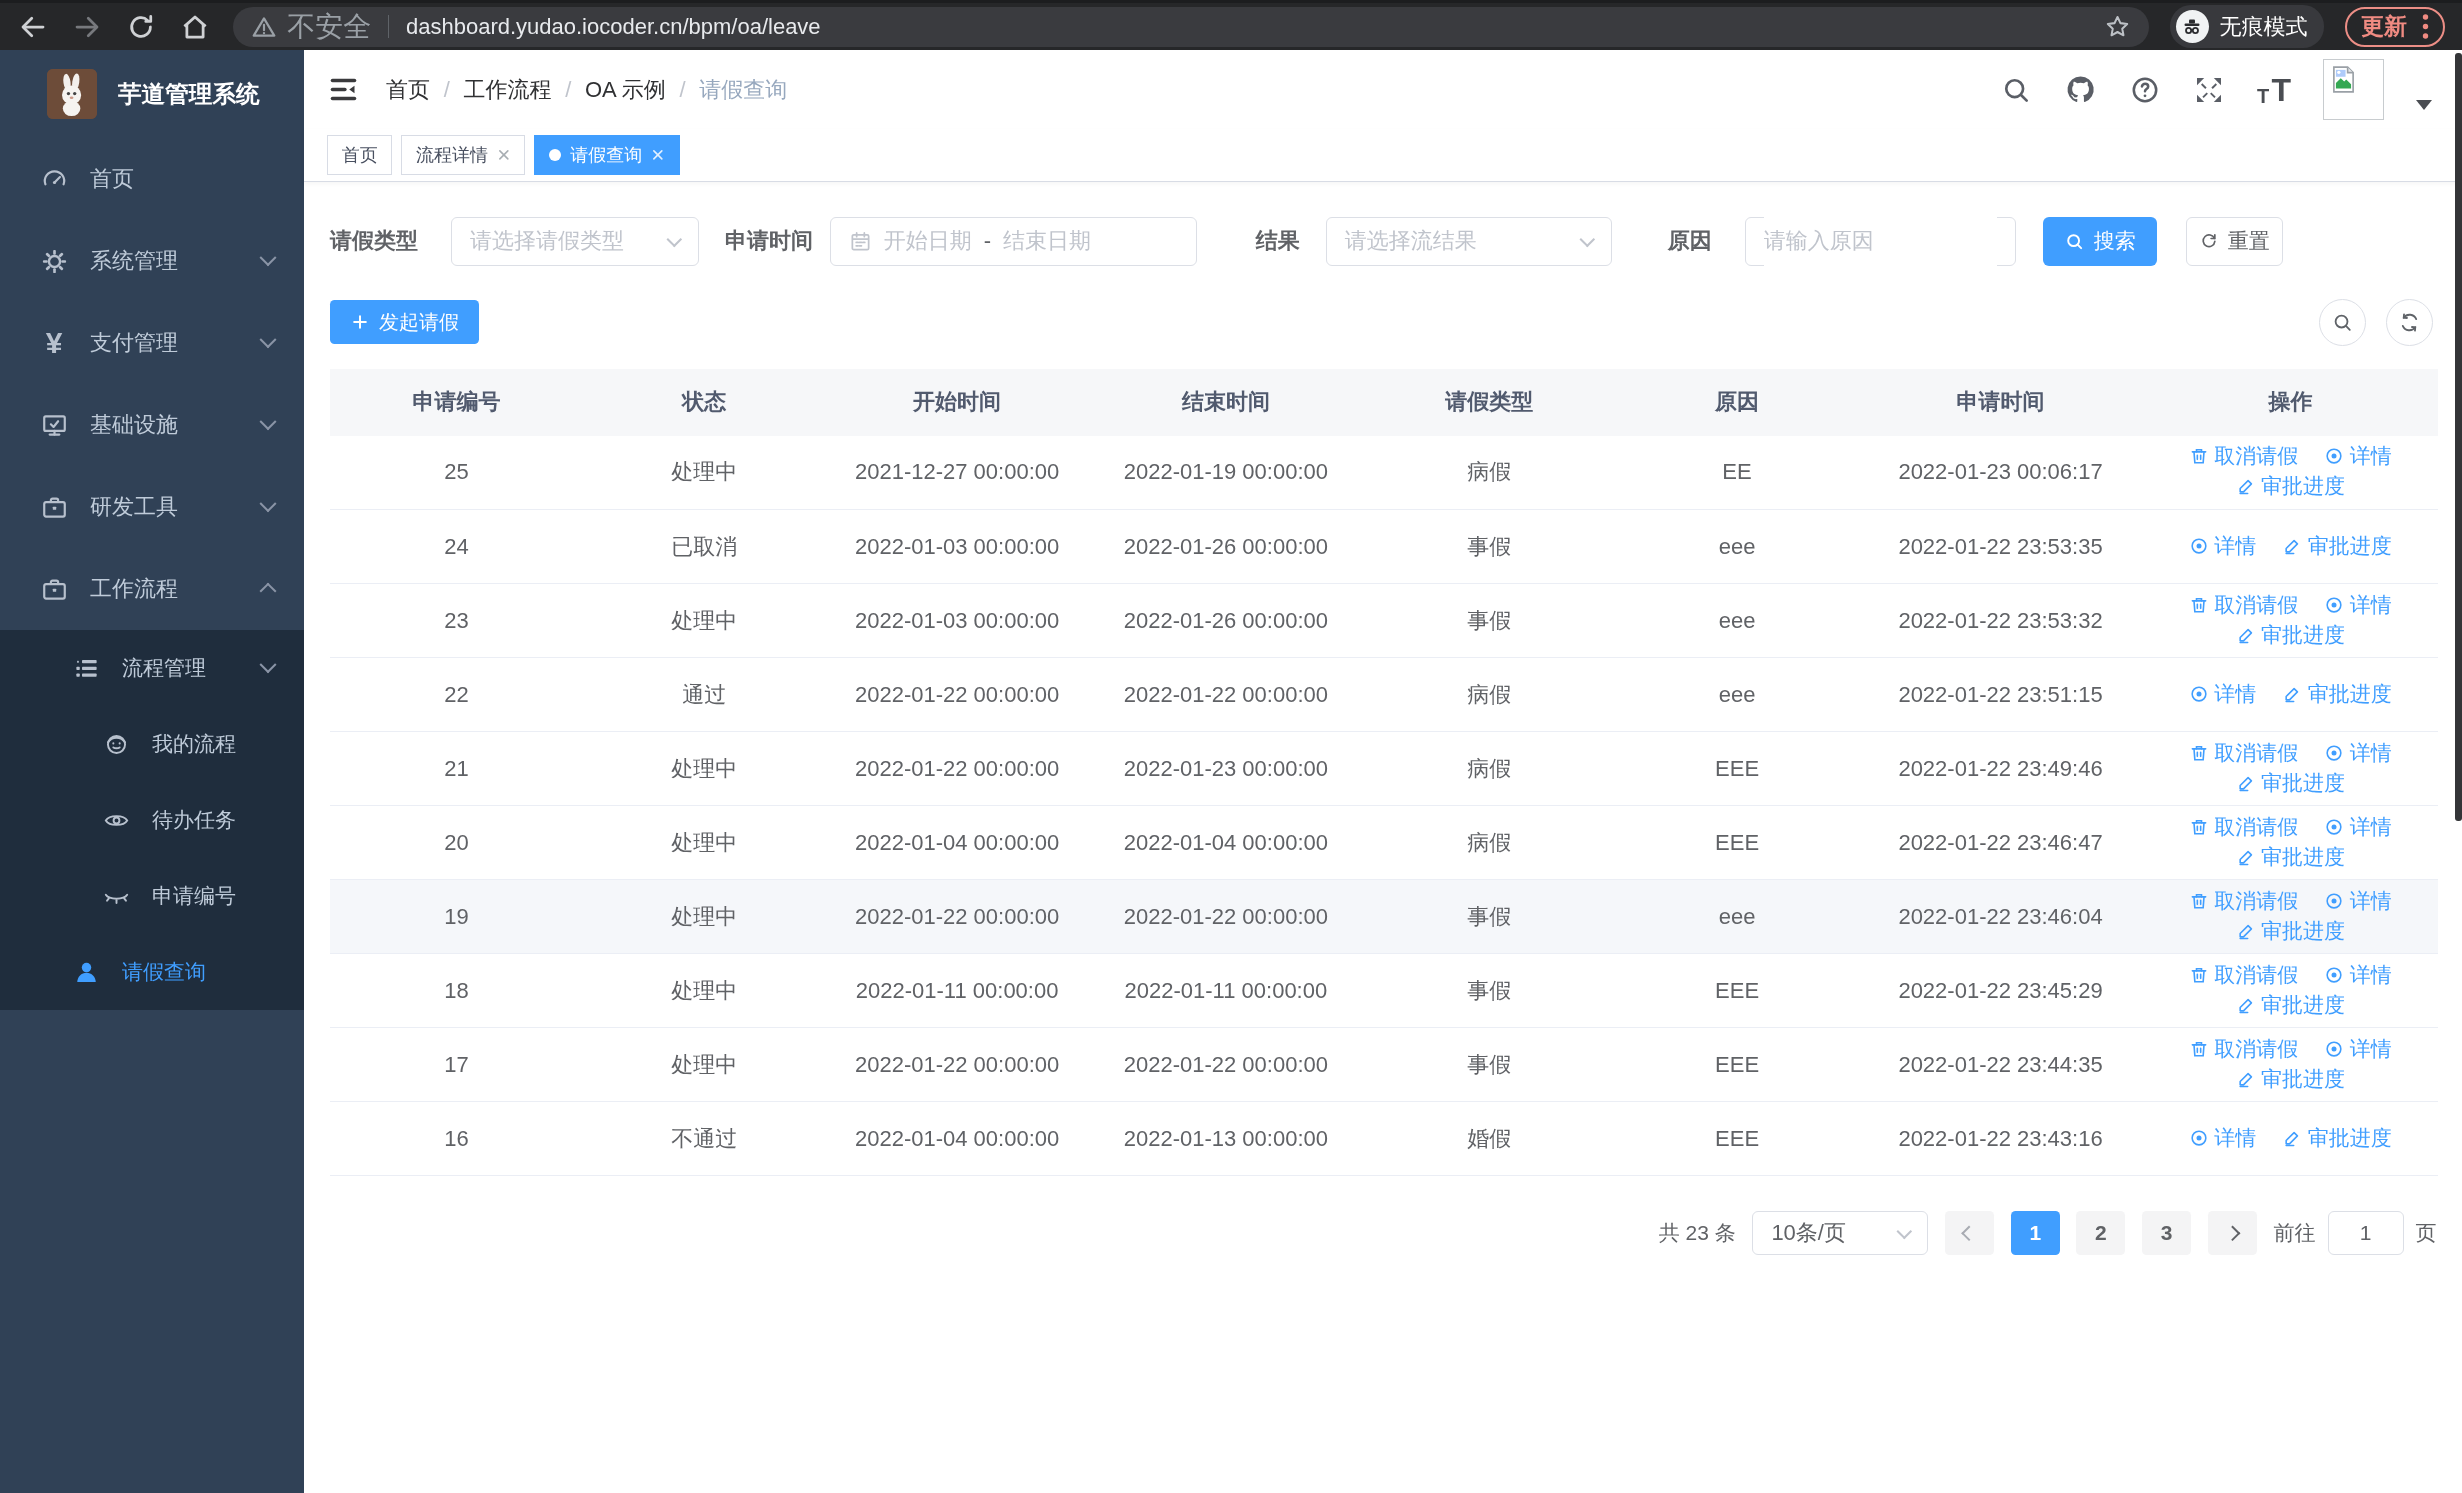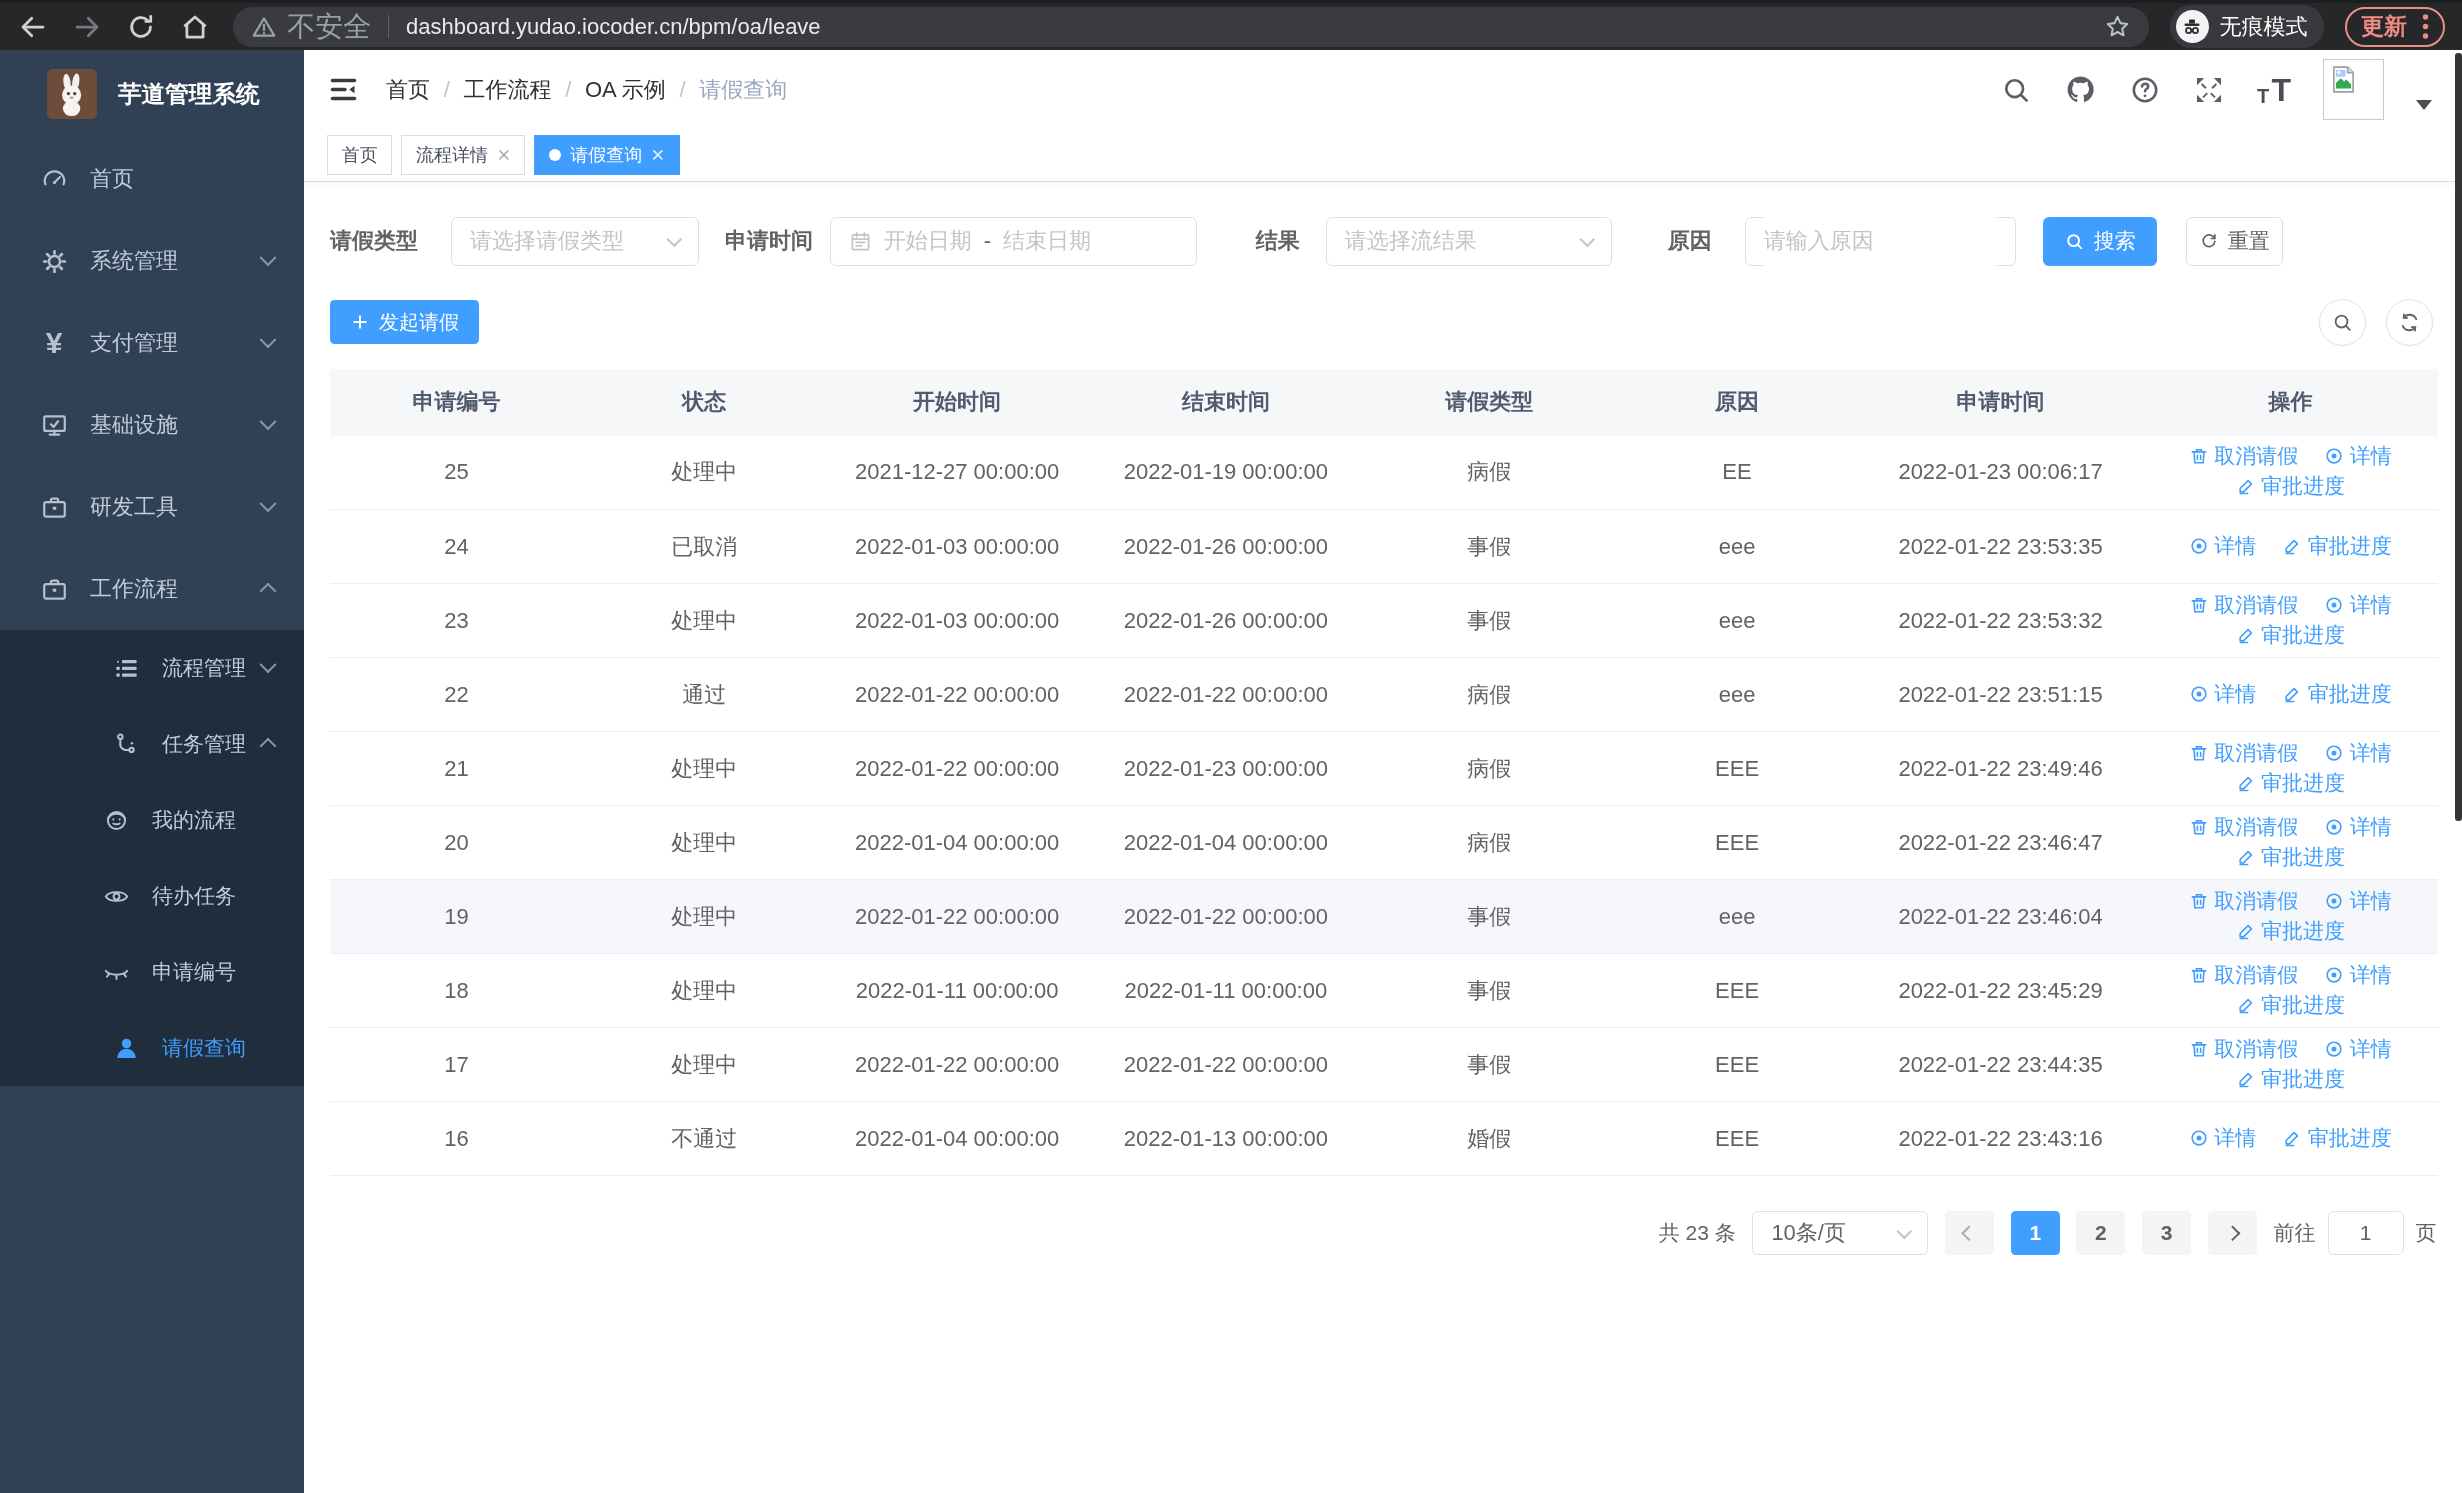--- a/index.html
+++ b/index.html
@@ -21,21 +21,21 @@
   .updatepill { height:40px; border:2.3px solid #ec8e86; border-radius:20px; display:flex; align-items:center; gap:13.7px; padding:0 13.7px; color:#f08b82; font-size:23px; font-weight:700; flex:0 0 auto; }
 
   
   .app { display:flex; height:1443px; }
   .sidebar { width:304px; background:#304156; color:#bfcbd9; flex:0 0 auto; overflow:hidden; }
   .logo-row { height:88px; display:flex; align-items:center; padding-left:47px; gap:21px; }
   .logo-img { width:50px; height:50px; border-radius:6px; background:#6d4c39; overflow:hidden; flex:0 0 auto; }
   .logo-title { color:#fff; font-size:23.6px; font-weight:700; }
   .menu-item { display:flex; align-items:center; height:82px; padding:0 30px 0 38px; font-size:22px; cursor:pointer; }
   .submenu { background:#1f2d3d; }
-  .submenu .menu-item { height:76px; padding-left:110px; font-size:21px; }
+  .submenu .menu-item { height:76px; padding-left:70px; font-size:21px; }
   .submenu .menu-item.lvl3 { padding-left:100px; }
   .mi { width:32px; display:flex; justify-content:center; margin-right:20px; color:#b7c0cd; flex:0 0 auto; }
   .yen { font-size:30px; font-weight:700; line-height:1; color:#b7c0cd; }
   .chev { width:12px; height:12px; border-right:2.3px solid #8a94a6; border-bottom:2.3px solid #8a94a6; margin-left:auto; flex:0 0 auto; }
   .chev.down { transform:rotate(45deg) translate(-2.3px,-2.3px); }
   .chev.up { transform:rotate(-135deg) translate(-1.5px,-1.5px); }
   .menu-item.active { color:#409eff; }
   .menu-item.active .mi { color:#409eff; }
 
   .main { flex:1; display:flex; flex-direction:column; background:#fff; min-width:0; }
@@ -275,33 +275,20 @@
               <rect x="8" y="10.5" width="13" height="2.8" rx=".6"></rect>
               <rect x="3" y="16.5" width="3" height="2.8" rx=".6"></rect>
               <rect x="8" y="16.5" width="13" height="2.8" rx=".6"></rect>
               <rect x="3.6" y="5.2" width="1.6" height="1.6" rx=".4"></rect>
             </svg>
         </span>
         <span>流程管理</span>
         <span class="chev down"></span>
       </div>
 
-      <div class="menu-item">
-        <span class="mi">
-          <svg width="27" height="27" viewBox="0 0 24 24" fill="none" stroke="currentColor" stroke-width="1.8" stroke-linecap="round">
-              <circle cx="6.5" cy="5.2" r="2"></circle>
-              <path d="M6.5 7.4v4.6"></path>
-              <path d="M6.5 12c0 2.6 2.1 4.8 4.8 4.8h2.6"></path>
-              <circle cx="16.5" cy="16.8" r="1.9"></circle>
-              <circle cx="16.8" cy="10.8" r="1.1" fill="currentColor" stroke="none"></circle>
-            </svg>
-        </span>
-        <span>任务管理</span>
-        <span class="chev up"></span>
-      </div>
 
       <div class="menu-item lvl3">
         <span class="mi">
           <svg width="27" height="27" viewBox="0 0 24 24" fill="none" stroke="currentColor" stroke-width="1.7" stroke-linecap="round">
               <circle cx="12" cy="12" r="7.6"></circle>
               <circle cx="9.2" cy="11" r=".9" fill="currentColor" stroke="none"></circle>
               <circle cx="14.8" cy="11" r=".9" fill="currentColor" stroke="none"></circle>
               <path d="M9.2 14.6c1.4 1 4.2 1 5.6 0"></path>
               <path d="M4.4 10.2C6 7.6 9 6 12 6s6 1.6 7.6 4.2"></path>
             </svg>

